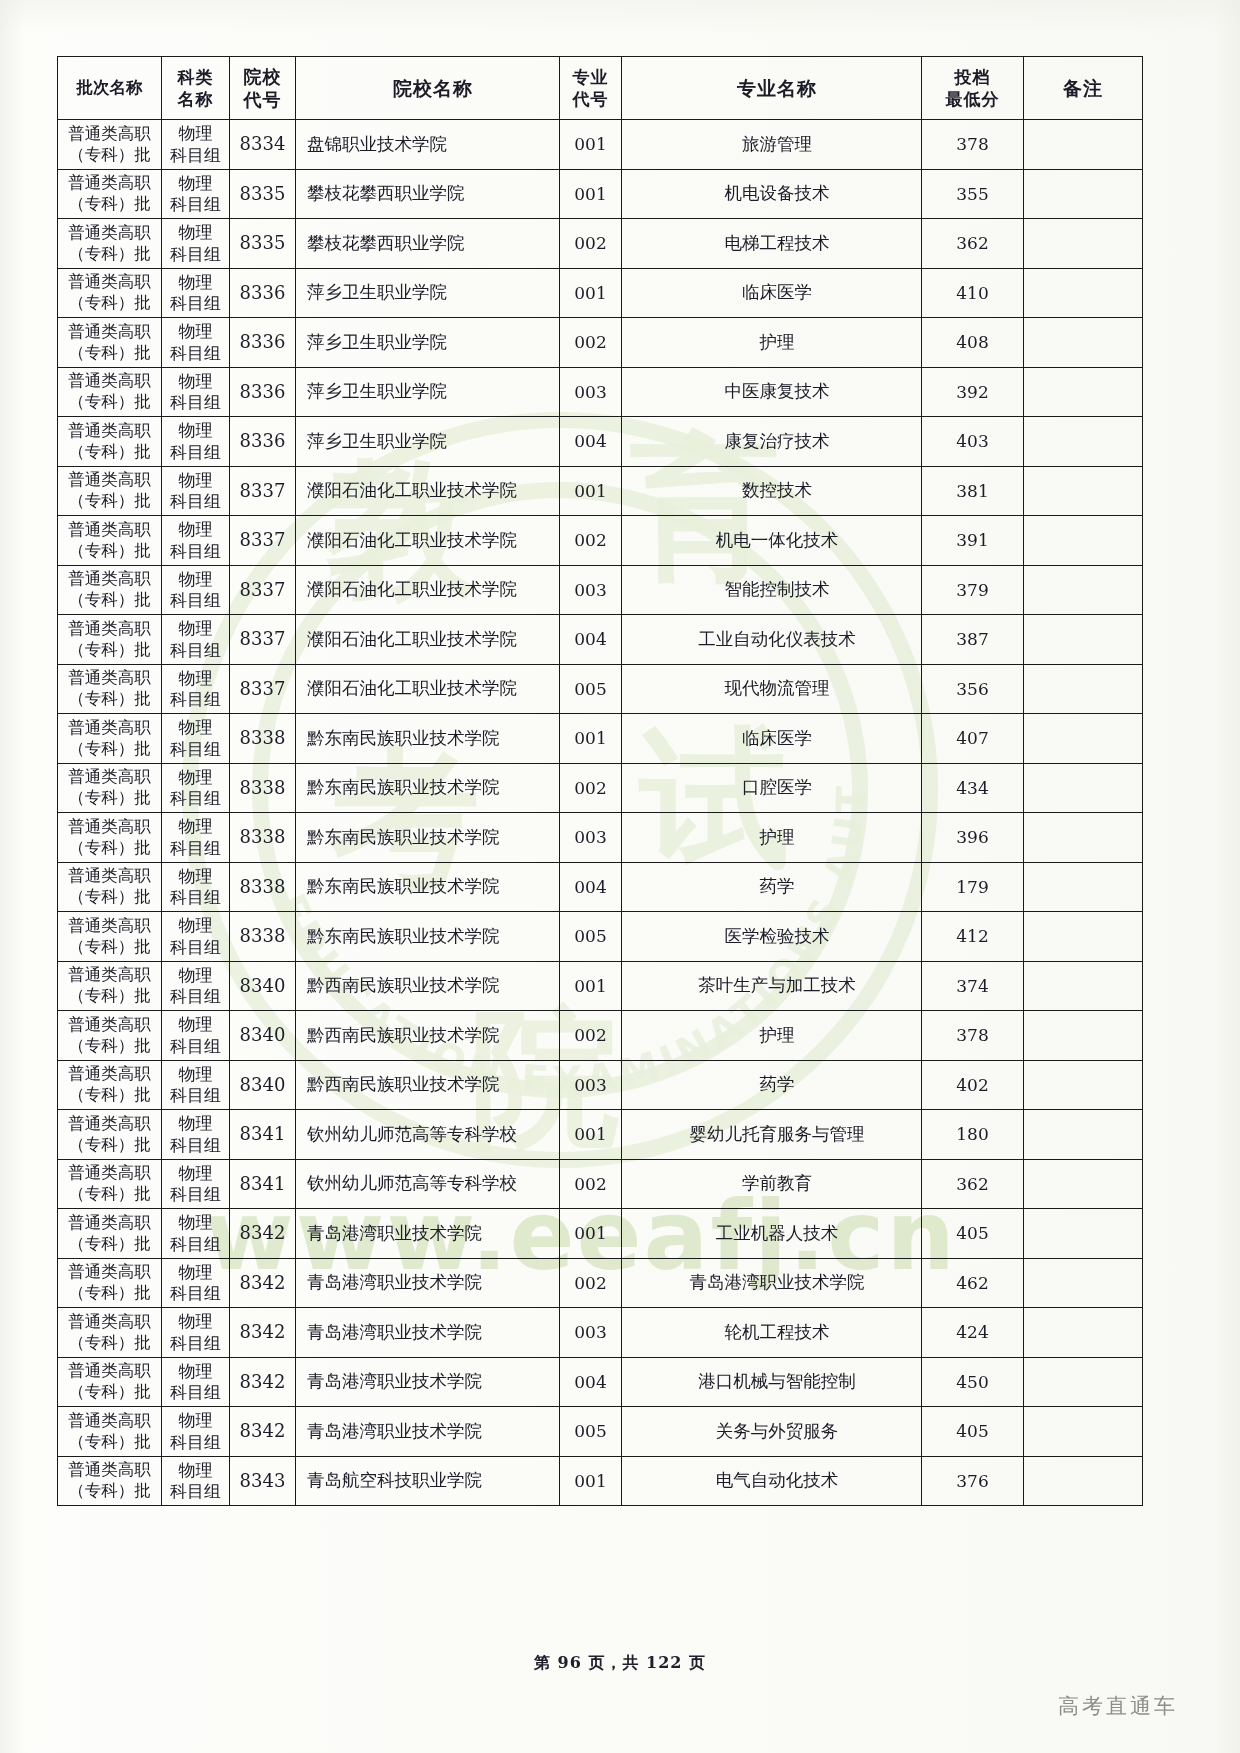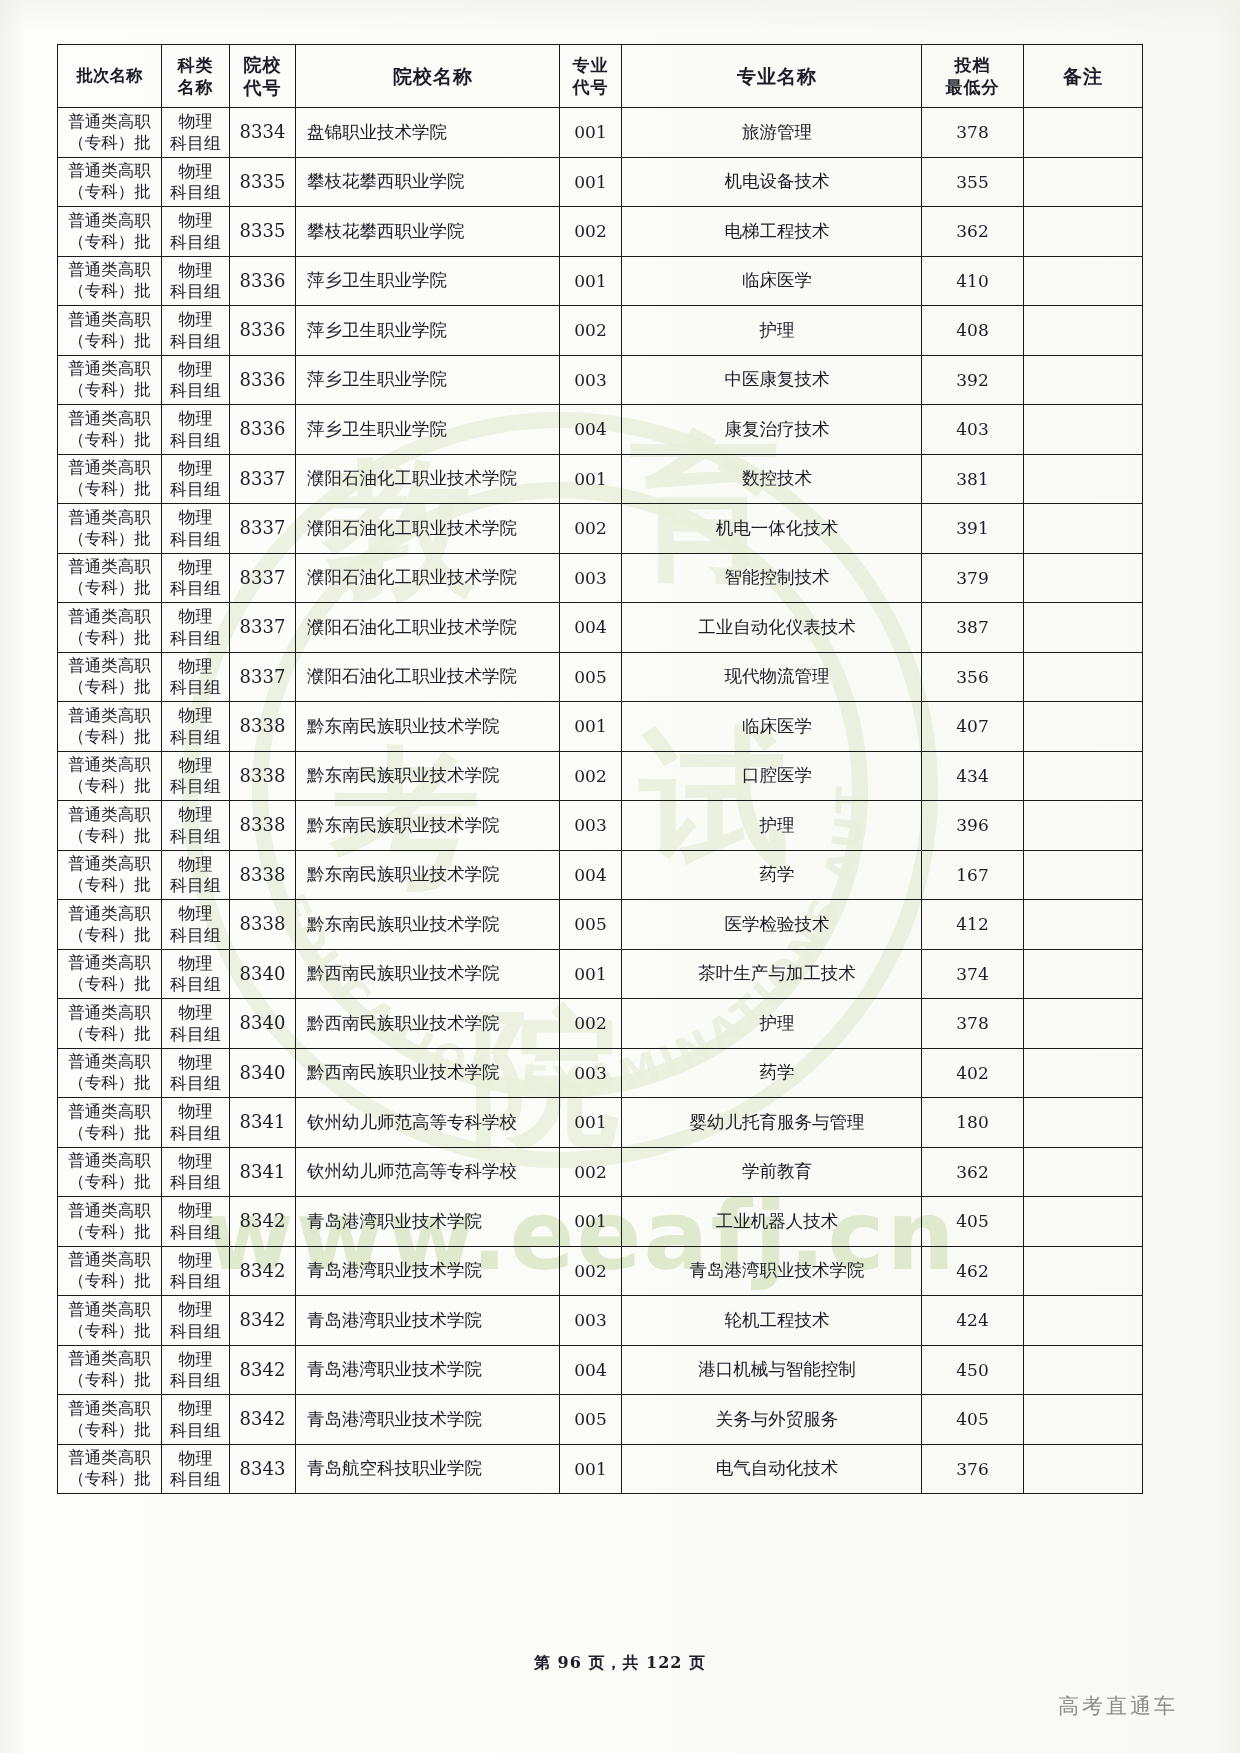--- a/index.html
+++ b/index.html
@@ -41,21 +41,21 @@
     position:absolute;
     left:205px;top:1180px;
     font-family:"DejaVu Sans","Liberation Sans",sans-serif;
     font-size:96px;font-weight:700;letter-spacing:2px;
     color:#cfe0b4;opacity:.62;
     pointer-events:none;user-select:none;
     z-index:1;
   }
 
   
-  .tbl-wrap{position:absolute;left:57px;top:44px;width:1085px;z-index:3;}
+  .tbl-wrap{position:absolute;left:57px;top:56px;width:1085px;z-index:3;}
   table{
     border-collapse:collapse;
     width:1085px;
     table-layout:fixed;
     background:transparent;
   }
   th,td{
     border:1.4px solid #1a1a1a;
     padding:0;
     color:#1c1c28;
@@ -511,21 +511,21 @@
           <td class="c-subject">
             <div class="two-line">
               <span>物理</span>
               <span>科目组</span>
             </div>
           </td>
           <td class="c-code">8338</td>
           <td class="c-school">黔东南民族职业技术学院</td>
           <td class="c-major-code">004</td>
           <td class="c-major">药学</td>
-          <td class="c-score">167</td>
+          <td class="c-score">179</td>
           <td class="c-remark"></td>
         </tr>
         <tr>
           <td class="c-batch">
             <div class="two-line">
               <span>普通类高职</span>
               <span>（专科）批</span>
             </div>
           </td>
           <td class="c-subject">

